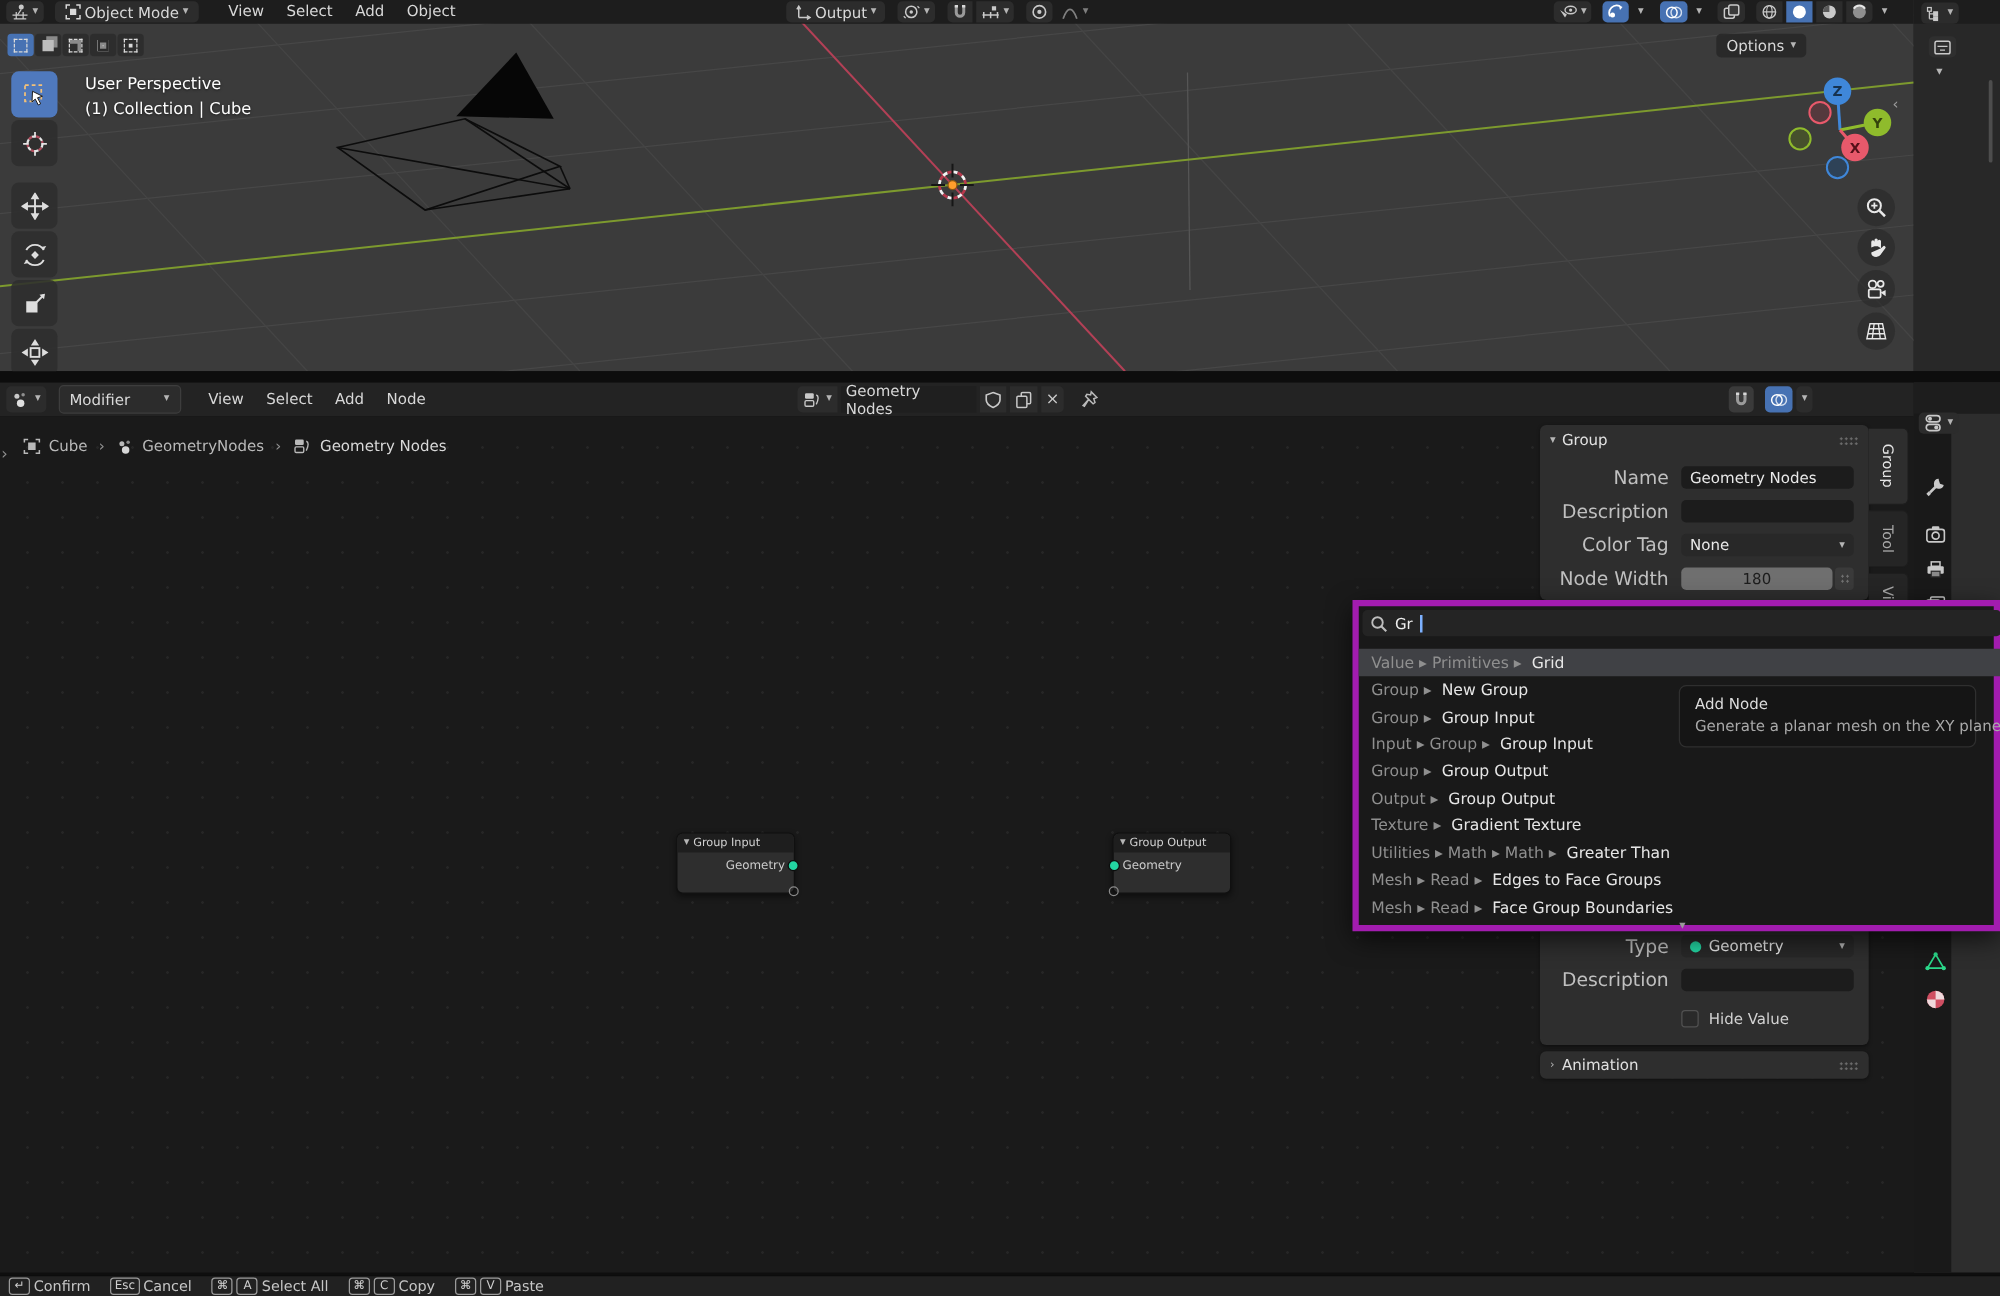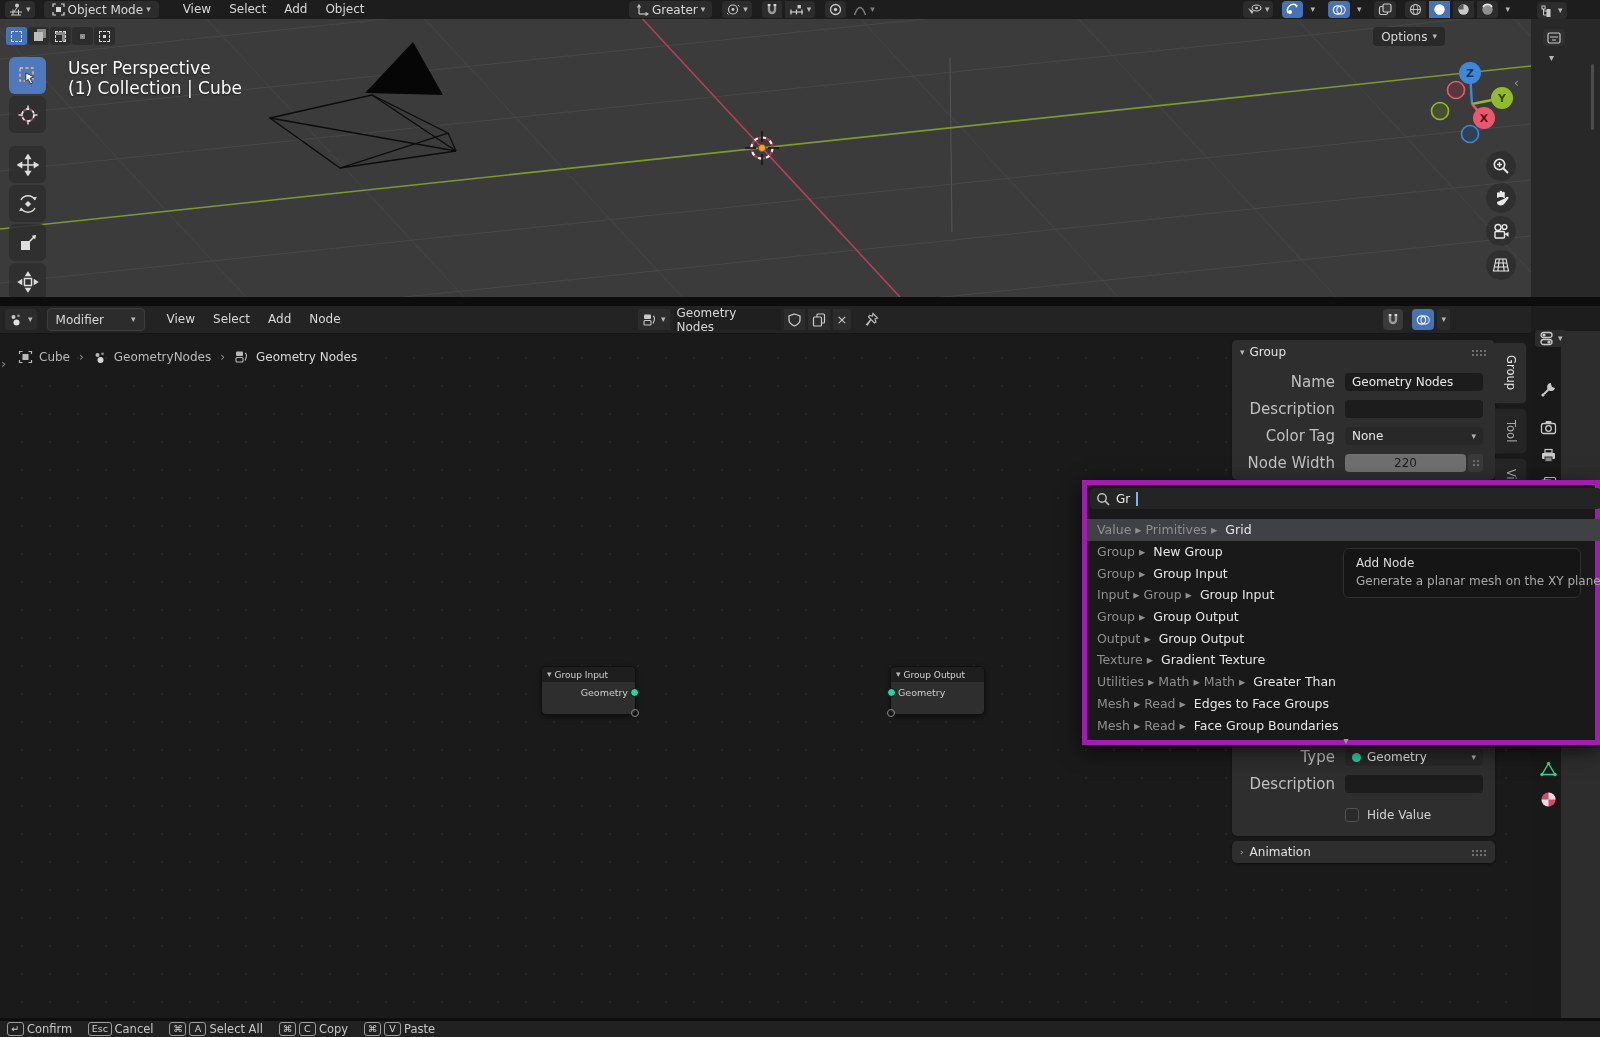--- a/index.html
+++ b/index.html
@@ -20,21 +20,21 @@
   .hbtn.blue{background:#4772b3;color:#fff;}
   .hbtn.plain{background:transparent;}
   .chev{font-size:9px;color:#b5b5b5;line-height:1;}
   #vp-toolopts{left:6px;top:27px;gap:1px;z-index:25;}
   .topt{width:21px;height:18px;border-radius:3px;background:#2b2b2bd9;display:flex;align-items:center;justify-content:center;}
   .topt.active{background:#4772b3;}
   .sq{width:9px;height:9px;border:1px dashed #d9d9d9;}
   .sqf{width:9px;height:9px;background:#bdbdbd;}
   #options-btn{top:27px;right:86px;height:19px;background:#282828e6;border-radius:4px;
        display:flex;align-items:center;gap:5px;padding:0 8px;color:#d8d8d8;z-index:25;}
-  #vp-hud{left:68px;top:58px;color:#fdfdfd;text-shadow:0 1px 2px #0008;line-height:20px;font-size:17px;z-index:20;}
+  #vp-hud{left:68px;top:58px;color:#fdfdfd;text-shadow:0 1px 2px #0008;line-height:20px;font-size:13px;z-index:20;}
   #vp-toolbar{left:9px;top:57px;width:38px;display:flex;flex-direction:column;gap:2px;z-index:25;}
   .tbtn{width:37px;height:37px;border-radius:6px;background:#2e2e2ee0;display:flex;align-items:center;justify-content:center;}
   .tbtn.active{background:#4f79bd;}
   .tb-gap{height:9px;}
   #nav-gizmo{left:1424px;top:56px;z-index:20;}
   .navbtn{width:30px;height:30px;border-radius:50%;background:#28282899;display:flex;align-items:center;justify-content:center;z-index:20;}
   #vp-collapse{left:1514px;top:76px;color:#9a9a9a;font-size:12px;z-index:20;}
   
   #outliner{left:1531px;top:0;width:69px;height:297px;background:#282828;}
   #outliner .hd{left:0;top:0;width:69px;height:19px;background:#1d1d1d;}
@@ -186,21 +186,21 @@
 
       <div class="flex abs" style="left:628px;top:0;height:19px;gap:8px;">
         <div class="hbtn" style="padding:0 7px;">
           <svg class="icon" width="13" height="12" viewBox="0 0 13 12">
             <g stroke="#c9c9c9" fill="none" stroke-width="1.2">
               <line x1="3" y1="10" x2="3" y2="2"></line>
                 <line x1="3" y1="10" x2="11" y2="10"></line>
               <path d="M1.5 3.5 L3 1 L4.5 3.5 M9.5 8.5 L12 10 L9.5 11.5"></path>
             </g>
           </svg>
-          <span>Greater</span>
+          <span>Output</span>
           <span class="chev">▾</span>
         </div>
         <div class="hbtn">
           <svg class="icon" width="14" height="13" viewBox="0 0 14 13">
             <circle cx="7" cy="6.5" r="4.5" stroke="#c9c9c9" fill="none" stroke-width="1.2"></circle>
             <circle cx="7" cy="6.5" r="1.4" fill="#c9c9c9"></circle>
             <path d="M12 2 L13.5 3.5 M1 10 L2.5 11.5" stroke="#c9c9c9"></path>
           </svg>
           <span class="chev">▾</span>
         </div>
@@ -626,21 +626,21 @@
     <div class="prow" style="top:87px;">
       <span class="plabel">Color Tag</span>
       <div class="pfield pdrop">
         <span>None</span>
         <span class="chev">▾</span>
       </div>
     </div>
     <div class="prow" style="top:114px;">
       <span class="plabel">Node Width</span>
       <div class="pfield pslider">
-        <span>220</span>
+        <span>180</span>
       </div>
       <div class="decor">
         <span class="grip" style="width:8px;height:8px;"></span>
       </div>
     </div>
   </div>
 
   <div class="vtab active" style="top:342px;height:62px;">
     <span>Group</span>
   </div>

